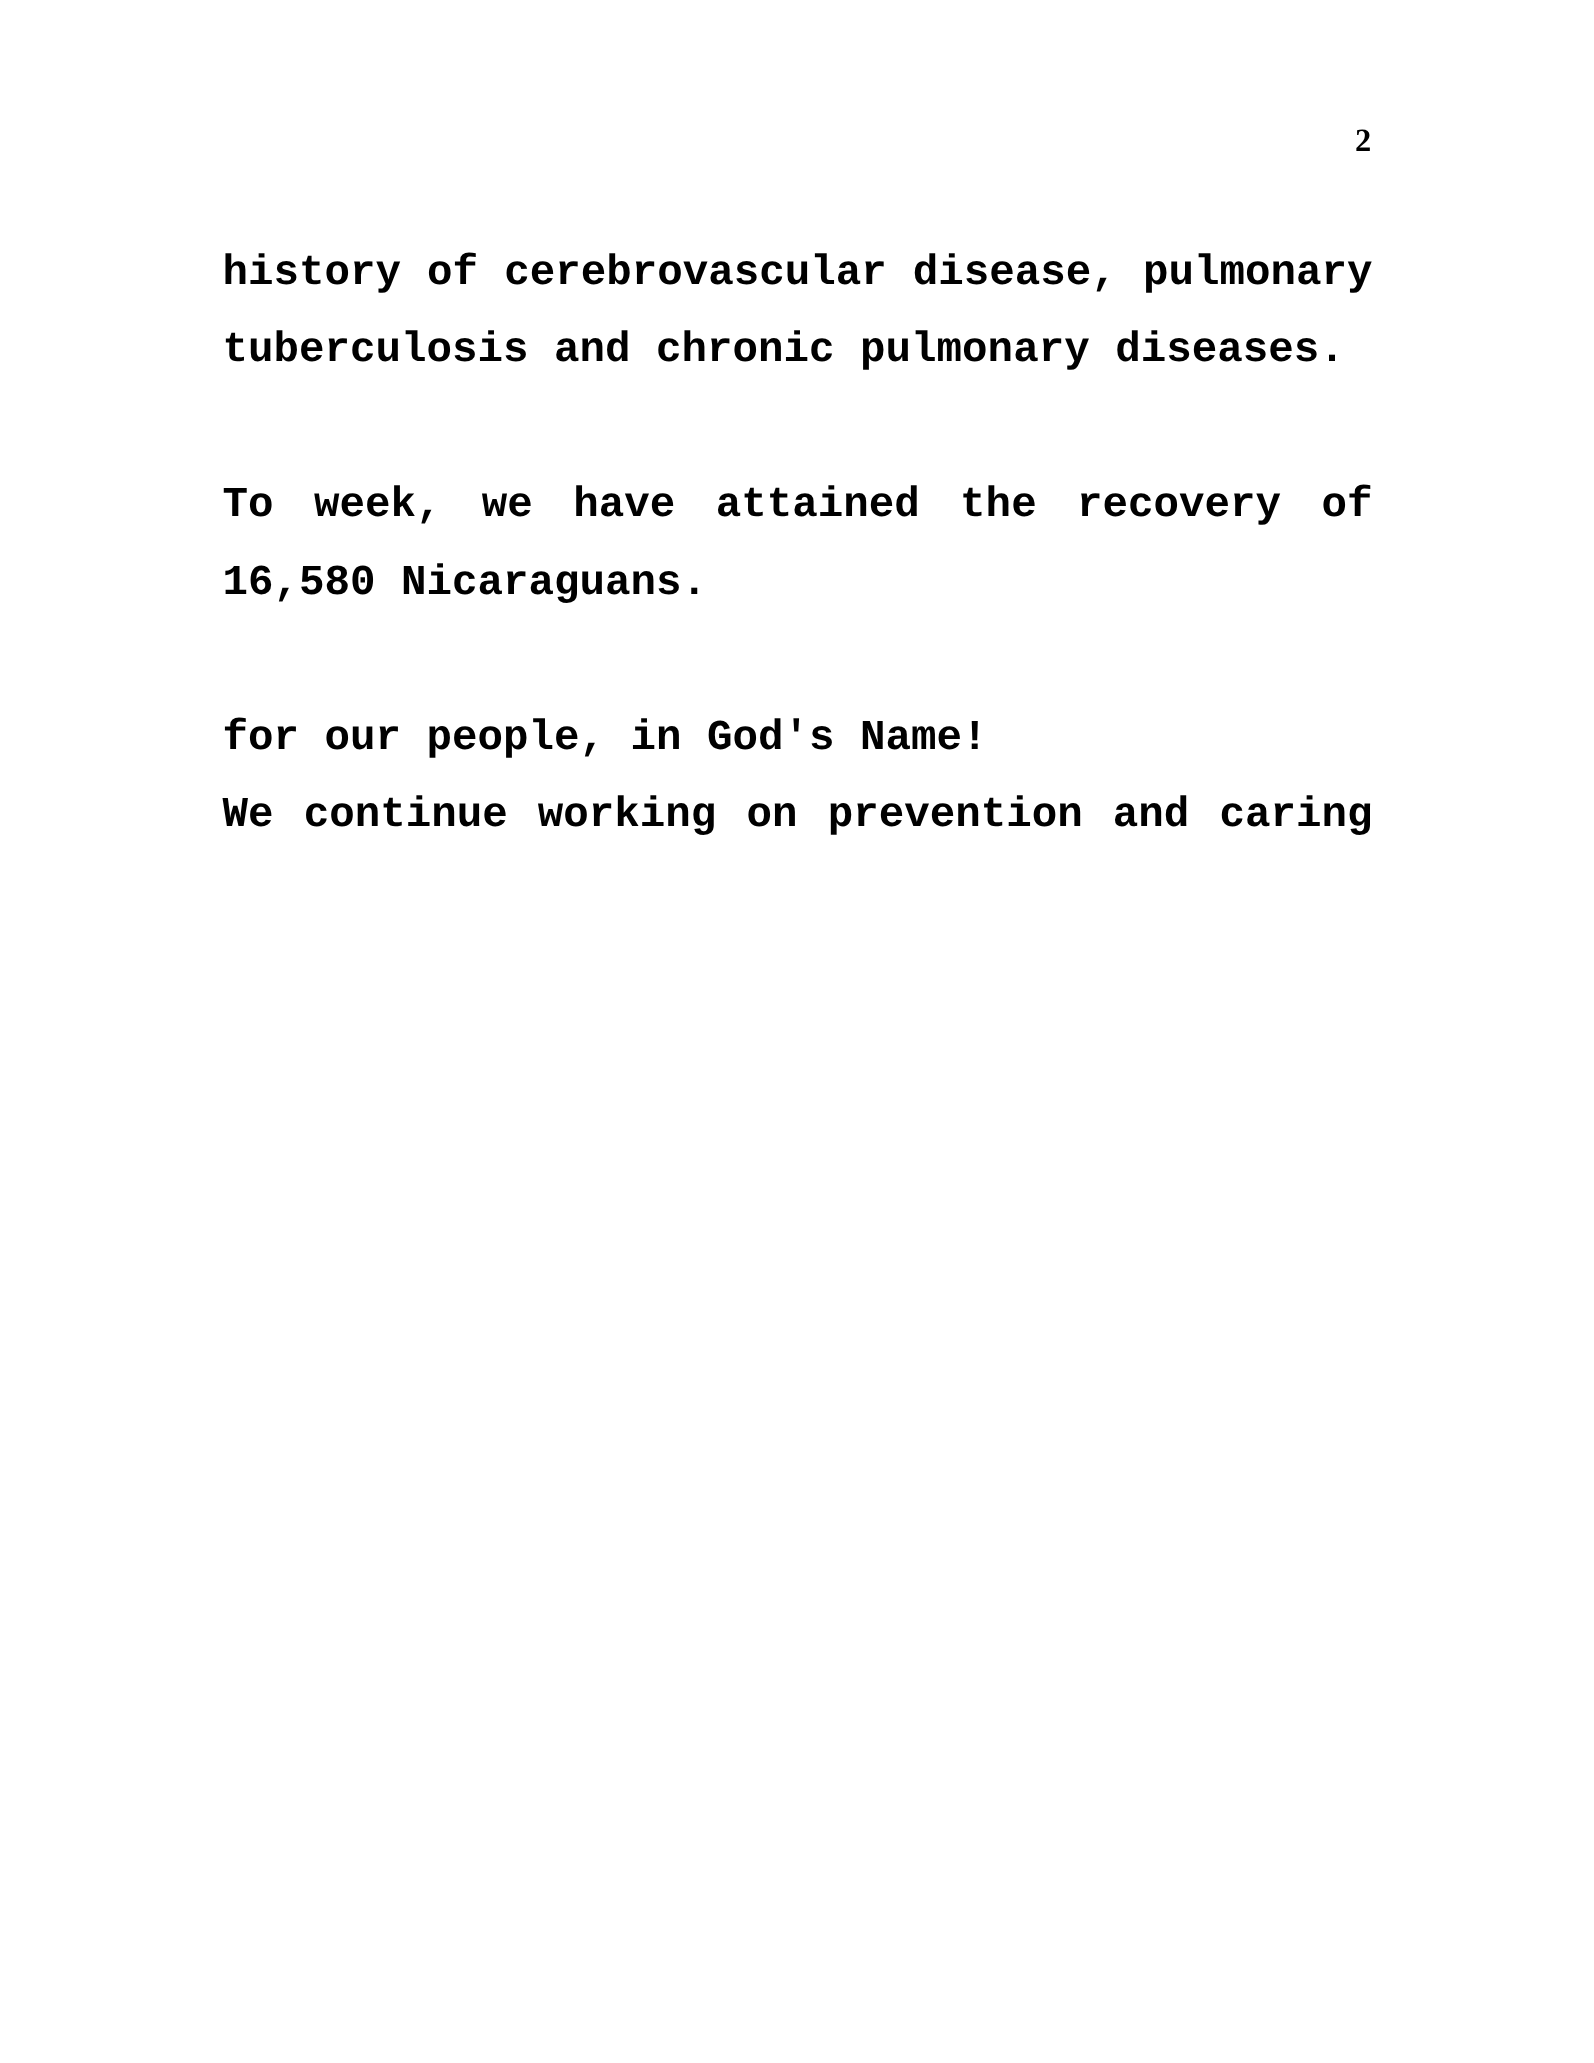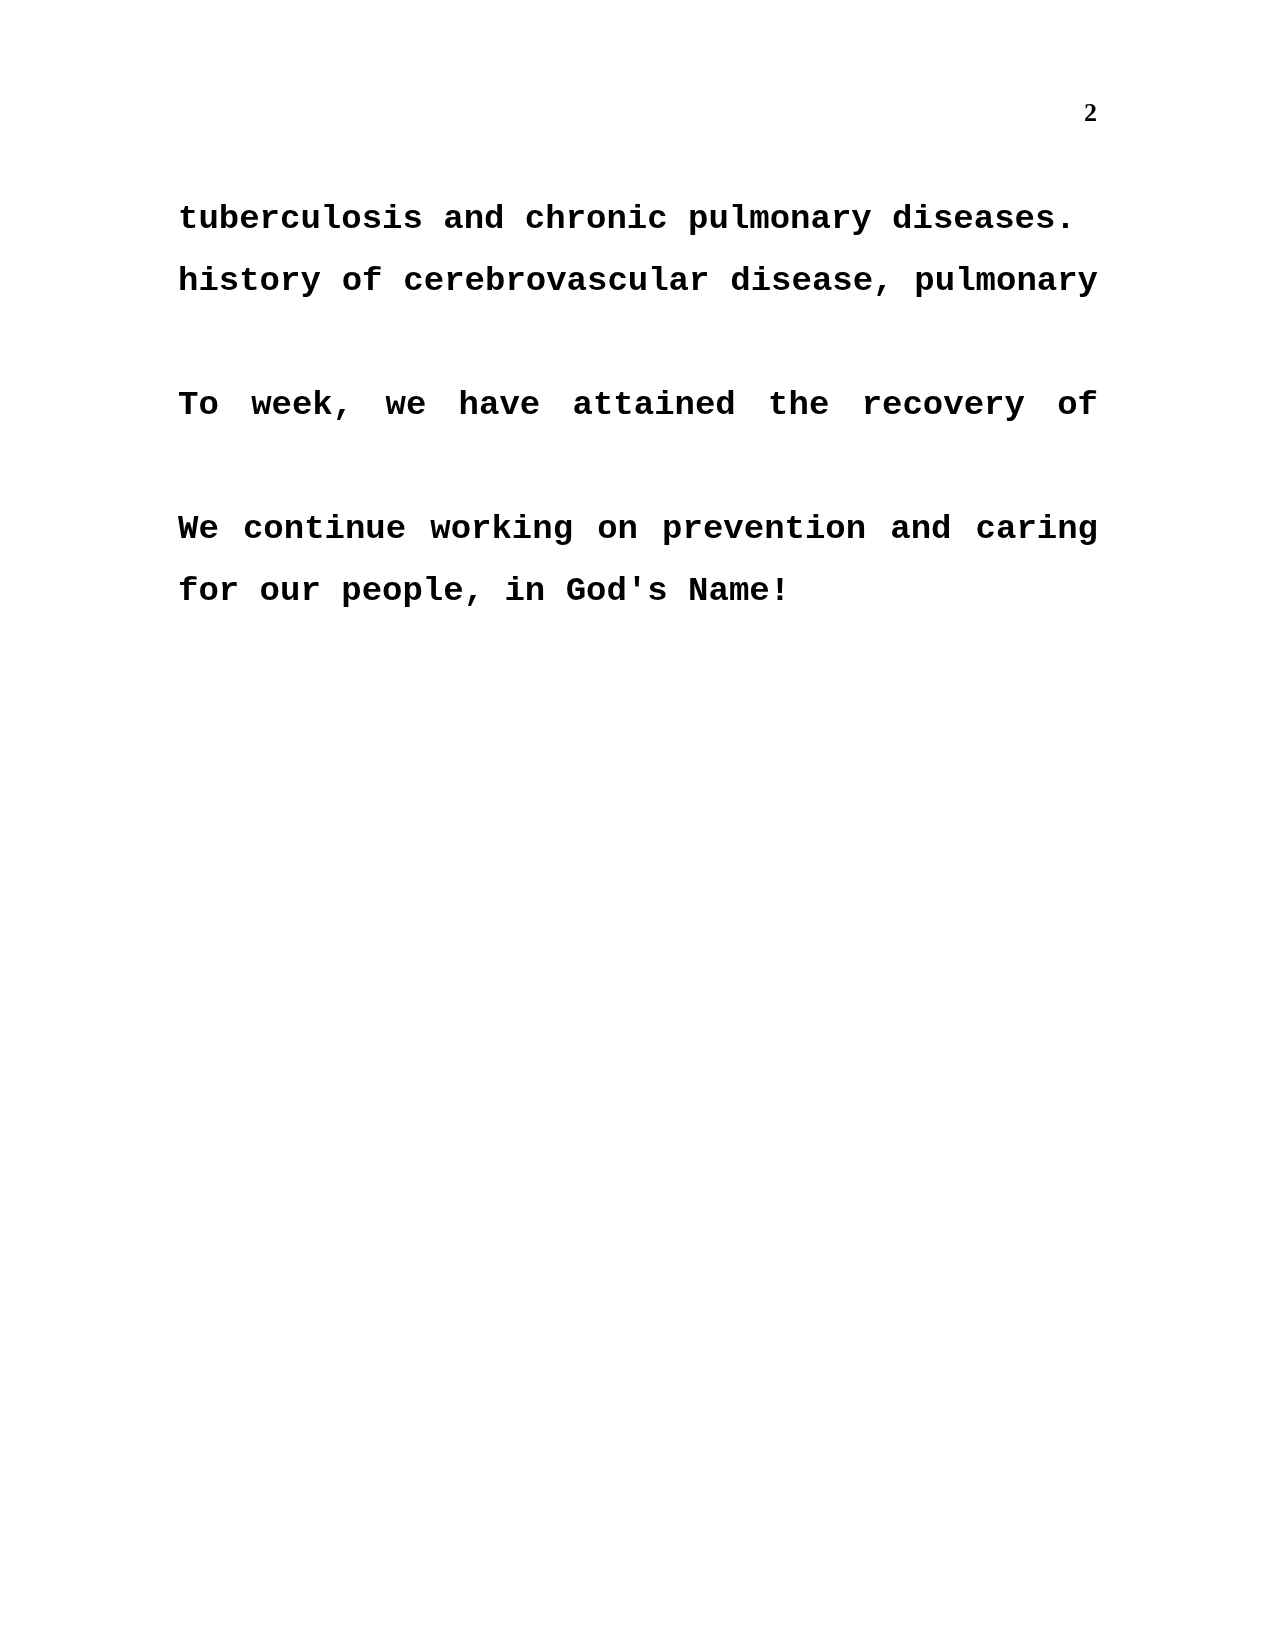--- a/index.html
+++ b/index.html
@@ -17,25 +17,26 @@
     .line { display: block; text-align: justify; text-align-last: justify; white-space: normal; }
     .line.last { text-align-last: left; }
   </style>
 </head>
 <body>
 
 <div class="page-number">2</div>
 
 <div class="body-text">
   <p class="para">
+    <span class="line">history of cerebrovascular disease, pulmonary</span>
     <span class="line last">tuberculosis and chronic pulmonary diseases.</span>
-    <span class="line">history of cerebrovascular disease, pulmonary</span>
   </p>
   <p class="para">
   </p>
   <p class="para">
     <span class="line">To week, we have attained the recovery of</span>
+    <span class="line last">16,580 Nicaraguans.</span>
   </p>
   <p class="para">
+    <span class="line last">for our people, in God's Name!</span>
     <span class="line">We continue working on prevention and caring</span>
-    <span class="line last">for our people, in God's Name!</span>
   </p>
 </div>
 
 </body></html>

